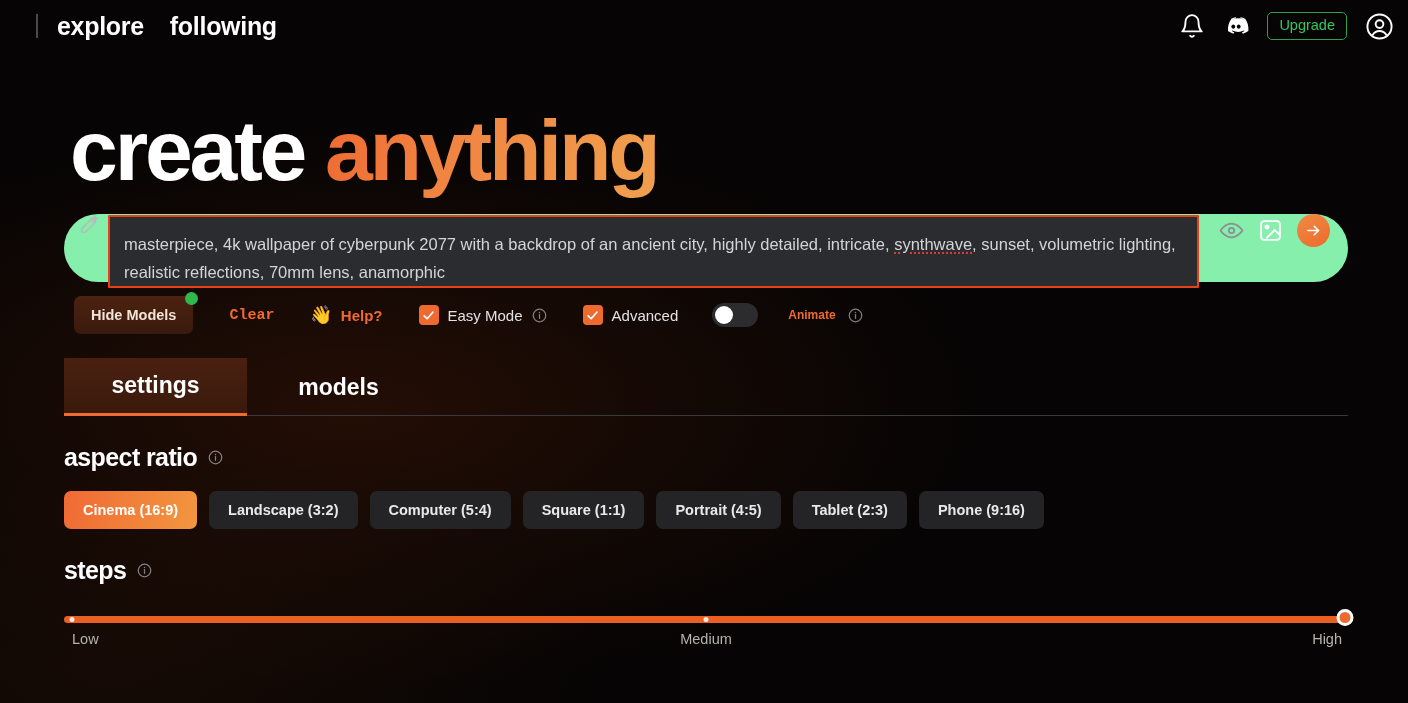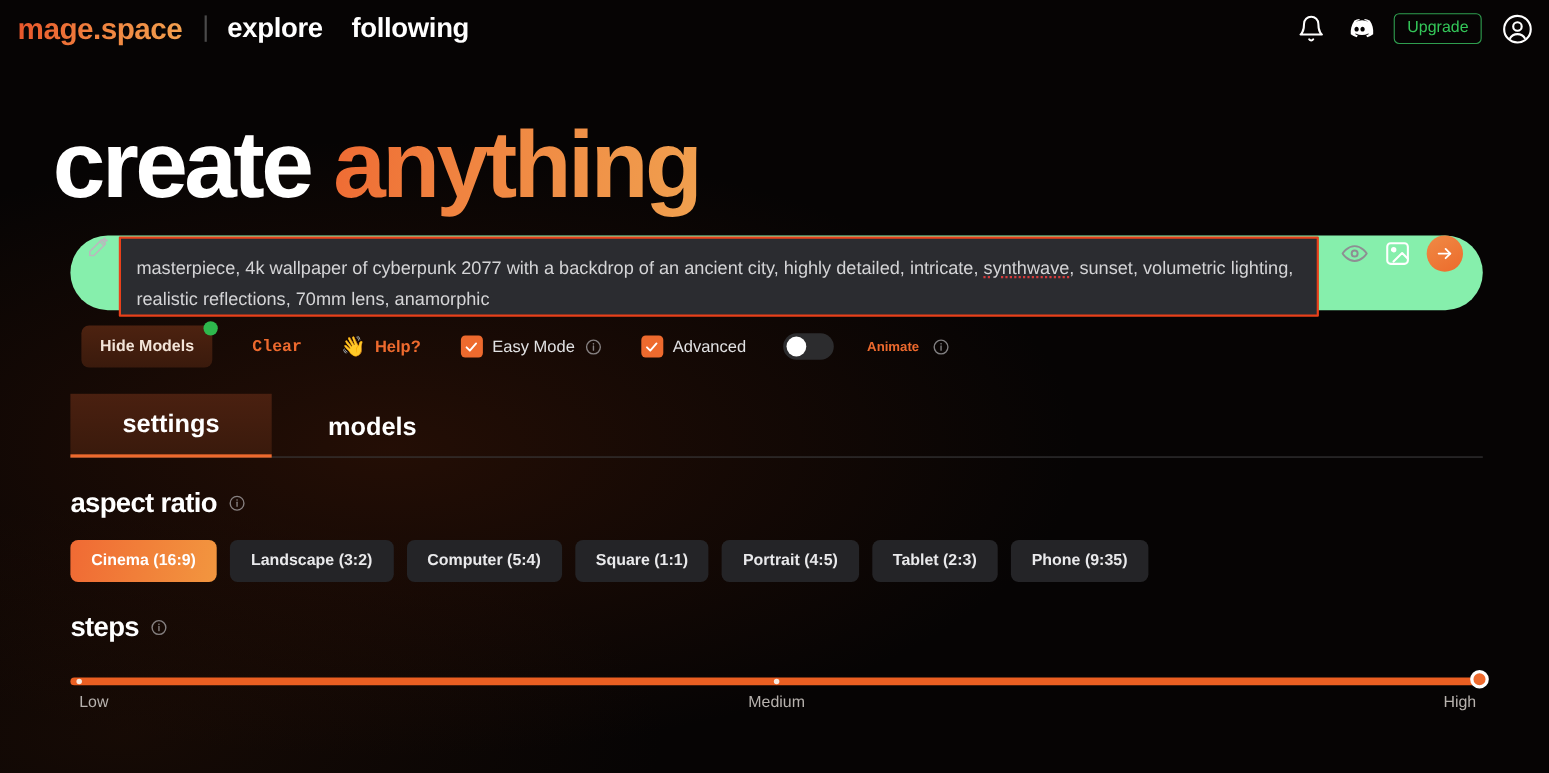--- a/index.html
+++ b/index.html
@@ -64,21 +64,21 @@
     padding: 5px 11px;
     border-radius: 5px;
     cursor: pointer;
     line-height: 1.1;
   }
   .avatar-icon { width: 29px; height: 29px; cursor: pointer; }
   .avatar-icon svg { width: 100%; height: 100%; display: block; }
 
   
   .hero {
-    padding: 55px 0 0 48px;
+    padding: 55px 0 0 70px;
   }
   .hero h1 {
     font-size: 86px;
     font-weight: bold;
     letter-spacing: -3.2px;
     line-height: 1;
     color: #fff;
   }
   .hero h1 .accent {
     background: linear-gradient(100deg, #ef6a33 0%, #f08340 35%, #f0a04f 100%);
@@ -342,21 +342,20 @@
     color: #b7b2ae;
   }
   .slbl.low { left: 8px; }
   .slbl.mid { left: 50%; transform: translateX(-50%); }
   .slbl.high { right: 6px; }
 </style>
 </head>
 <body>
 
 <div class="topbar">
-  <div class="logo">mage.space</div>
   <div class="logo-divider"></div>
   <div class="navlink">explore</div>
   <div class="navlink">following</div>
 
   <div class="topbar-right">
     <span class="ticon">
       <svg viewBox="0 0 24 24" fill="none" stroke="#ffffff" stroke-width="1.7" stroke-linecap="round" stroke-linejoin="round">
         <path d="M18 8A6 6 0 0 0 6 8c0 7-3 9-3 9h18s-3-2-3-9"></path>
         <path d="M13.7 21a2 2 0 0 1-3.4 0"></path>
       </svg>
@@ -480,21 +479,21 @@
   </span>
 </div>
 
 <div class="ratio-row">
   <button class="ratio-btn selected">Cinema (16:9)</button>
   <button class="ratio-btn">Landscape (3:2)</button>
   <button class="ratio-btn">Computer (5:4)</button>
   <button class="ratio-btn">Square (1:1)</button>
   <button class="ratio-btn">Portrait (4:5)</button>
   <button class="ratio-btn">Tablet (2:3)</button>
-  <button class="ratio-btn">Phone (9:35)</button>
+  <button class="ratio-btn">Phone (9:16)</button>
 </div>
 
 <div class="section-head">
   <span class="section-title">steps</span>
   <span class="info-ico">
     <svg viewBox="0 0 24 24" fill="none" stroke="#c9c9cd" stroke-width="2">
         <circle cx="12" cy="12" r="10"></circle>
         <path d="M12 10.5v6" stroke-linecap="round"></path>
         <circle cx="12" cy="7.3" r="1.2" fill="#c9c9cd" stroke="none"></circle>
       </svg>

